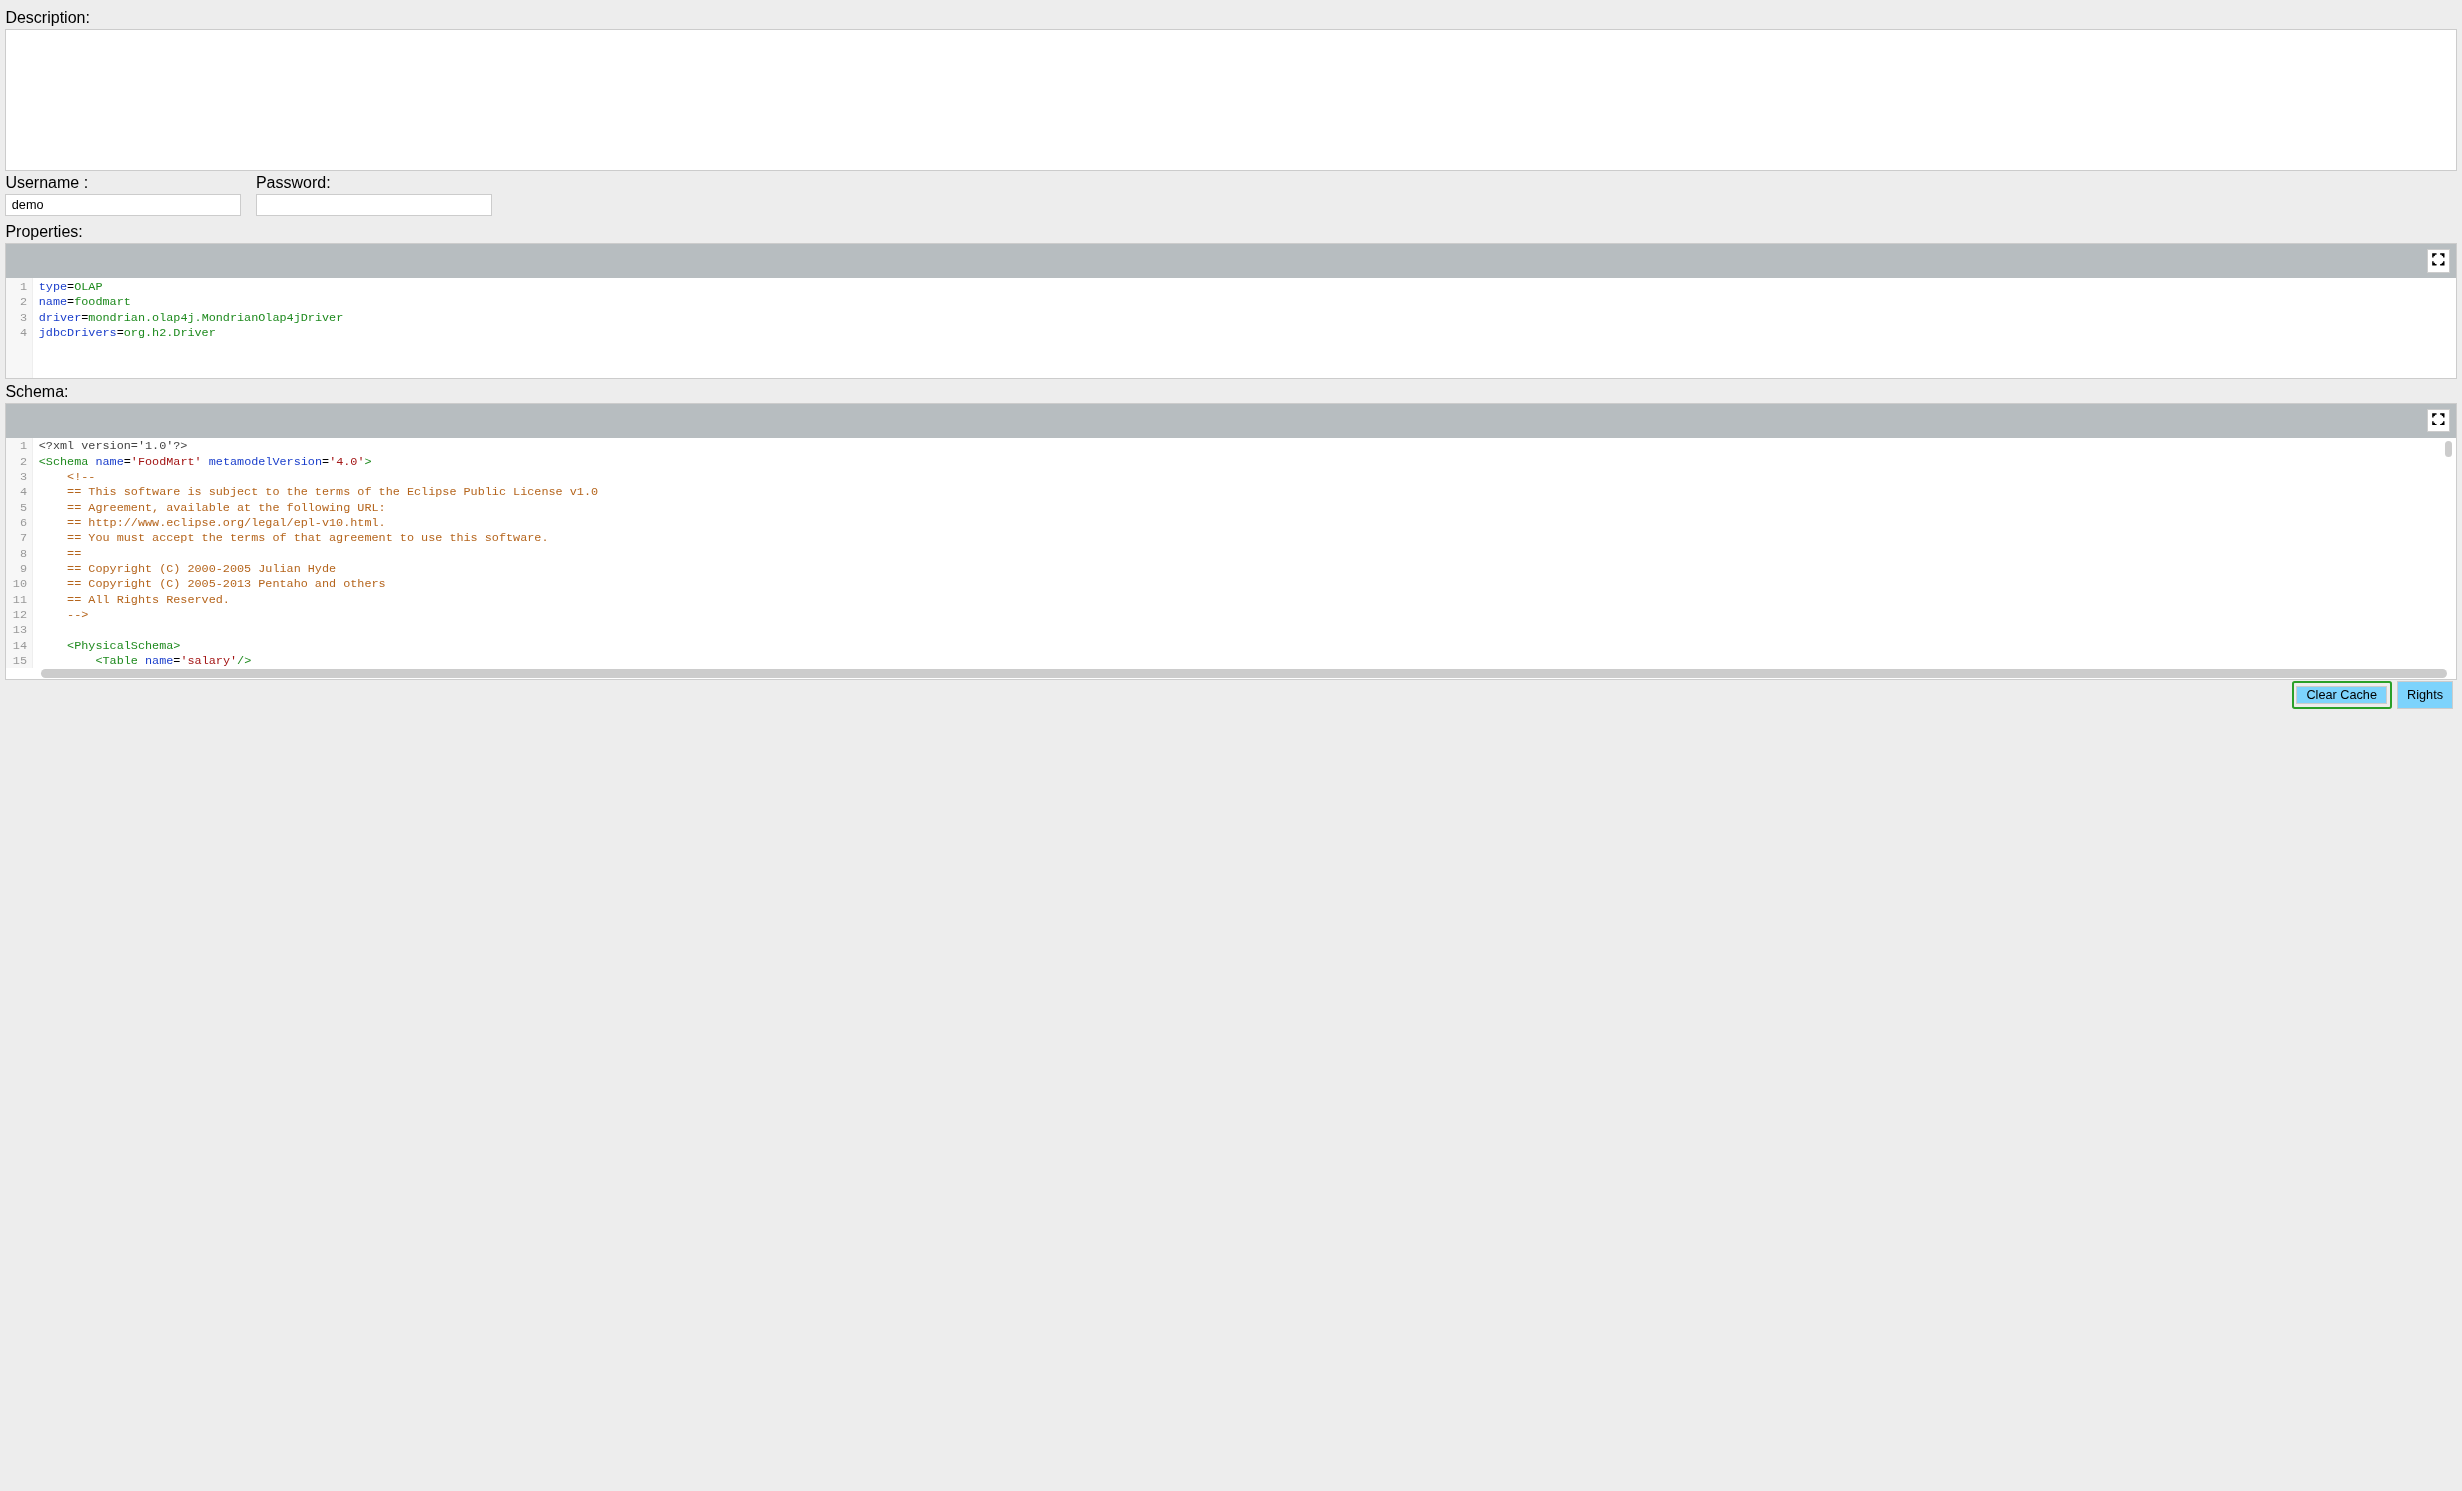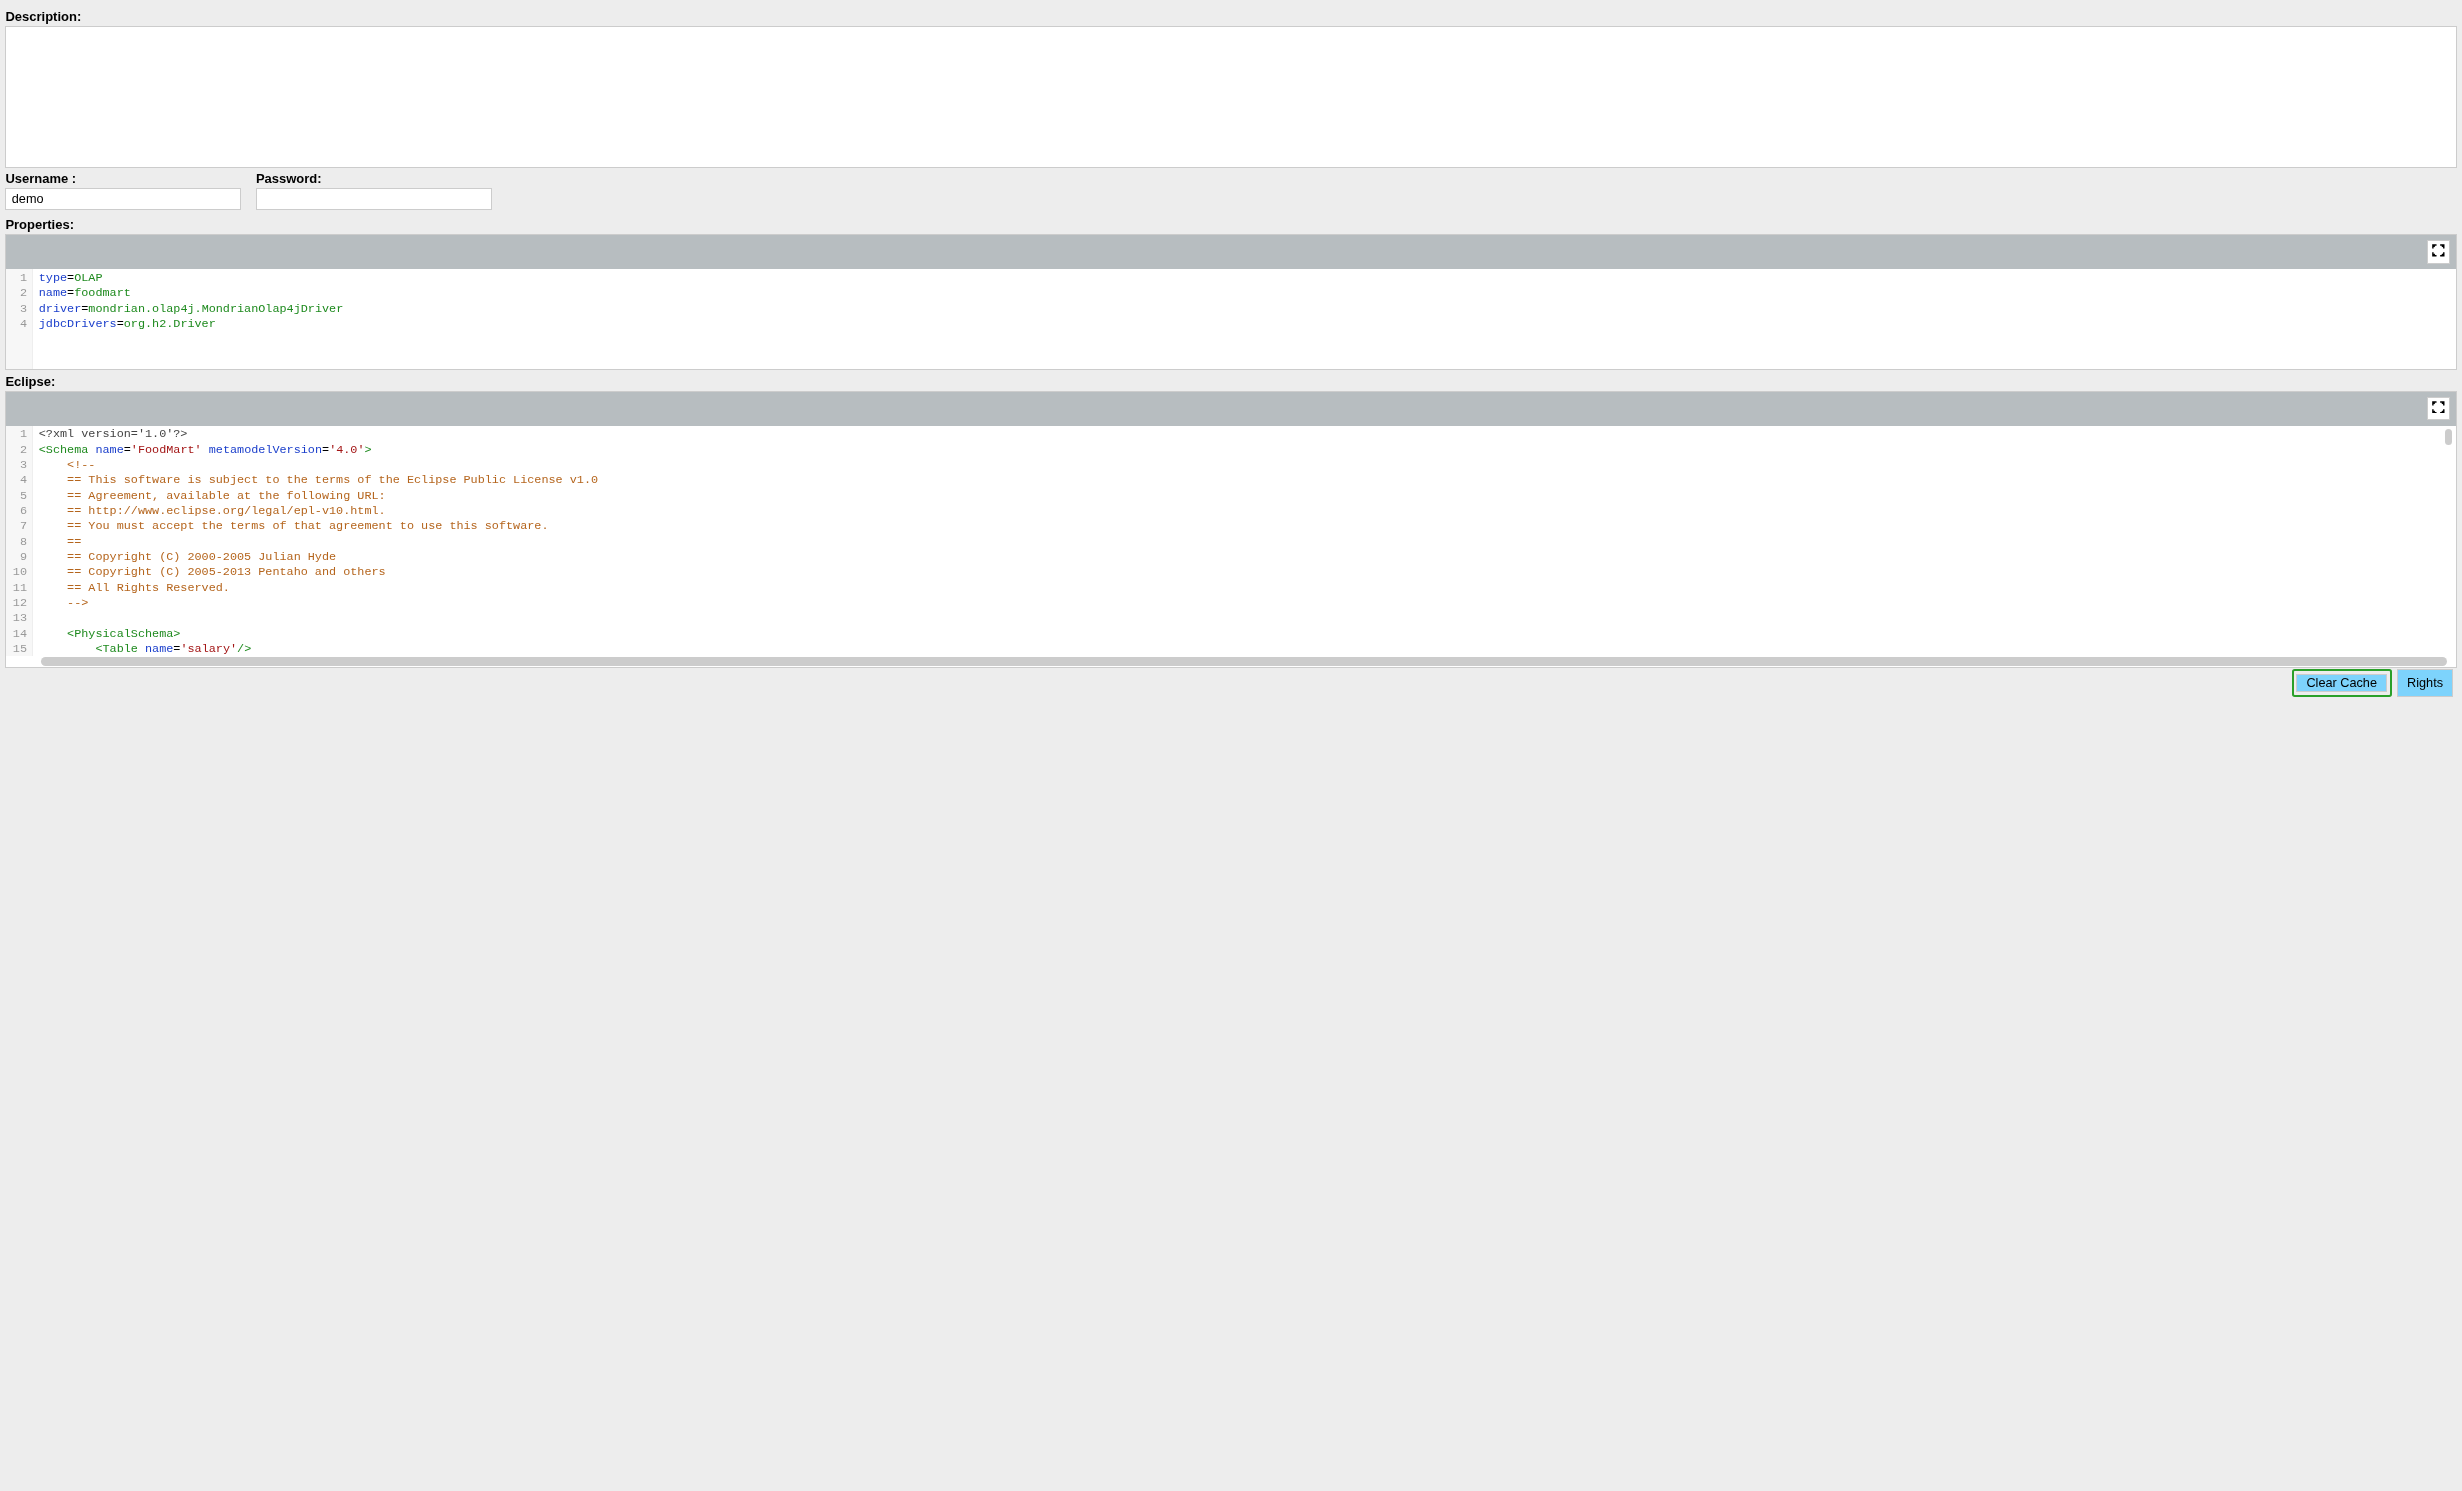--- a/index.html
+++ b/index.html
@@ -19,24 +19,23 @@
     gap: 14.5px;
     margin-bottom: 3.6px;
   }
   .field {
     display: flex;
     flex-direction: column;
   }
   .field-full { flex: 1 1 100%; }
   .field-w { width: 236px; }
   .label {
-    font-size: 13px;
+    font-size: 16px;
     margin-bottom: 1.8px;
     padding-top: 3.6px;
-    font-weight: bold;
   }
   .text-input {
     border: 0.9px solid #ccc;
     background: #fff;
     font-size: 12.7px;
     padding: 3.6px 5.4px;
     font-family: Arial, Helvetica, sans-serif;
     height: 22px;
   }
   .textarea {
@@ -205,21 +204,21 @@
             <span class="ln">2</span>
             <span class="ln">3</span>
             <span class="ln">4</span>
           </div>
         <div class="code" id="props-code"><span class="line"><span class="tk-key">type</span><span>=</span><span class="tk-val">OLAP</span></span><span class="line"><span class="tk-key">name</span><span>=</span><span class="tk-val">foodmart</span></span><span class="line"><span class="tk-key">driver</span><span>=</span><span class="tk-val">mondrian.olap4j.MondrianOlap4jDriver</span></span><span class="line"><span class="tk-key">jdbcDrivers</span><span>=</span><span class="tk-val">org.h2.Driver</span></span></div>
       </div>
     </div>
   </div>
 
   <div class="field field-full">
-    <span class="label">Eclipse:</span>
+    <span class="label">Schema:</span>
     <div class="editor-box" id="ed-schema">
       <div class="editor-toolbar">
         <div class="exp-btn">
           <span>
             <svg width="12.7" height="12.7" viewBox="0 0 14 14">
                 <g stroke="#000" stroke-width="1.6" fill="none">
                   <path d="M1 5 L1 1 L5 1 M3 3 L1 1"></path>
                   <path d="M9 1 L13 1 L13 5 M11 3 L13 1"></path>
                   <path d="M13 9 L13 13 L9 13 M11 11 L13 13"></path>
                   <path d="M5 13 L1 13 L1 9 M3 11 L1 13"></path>

